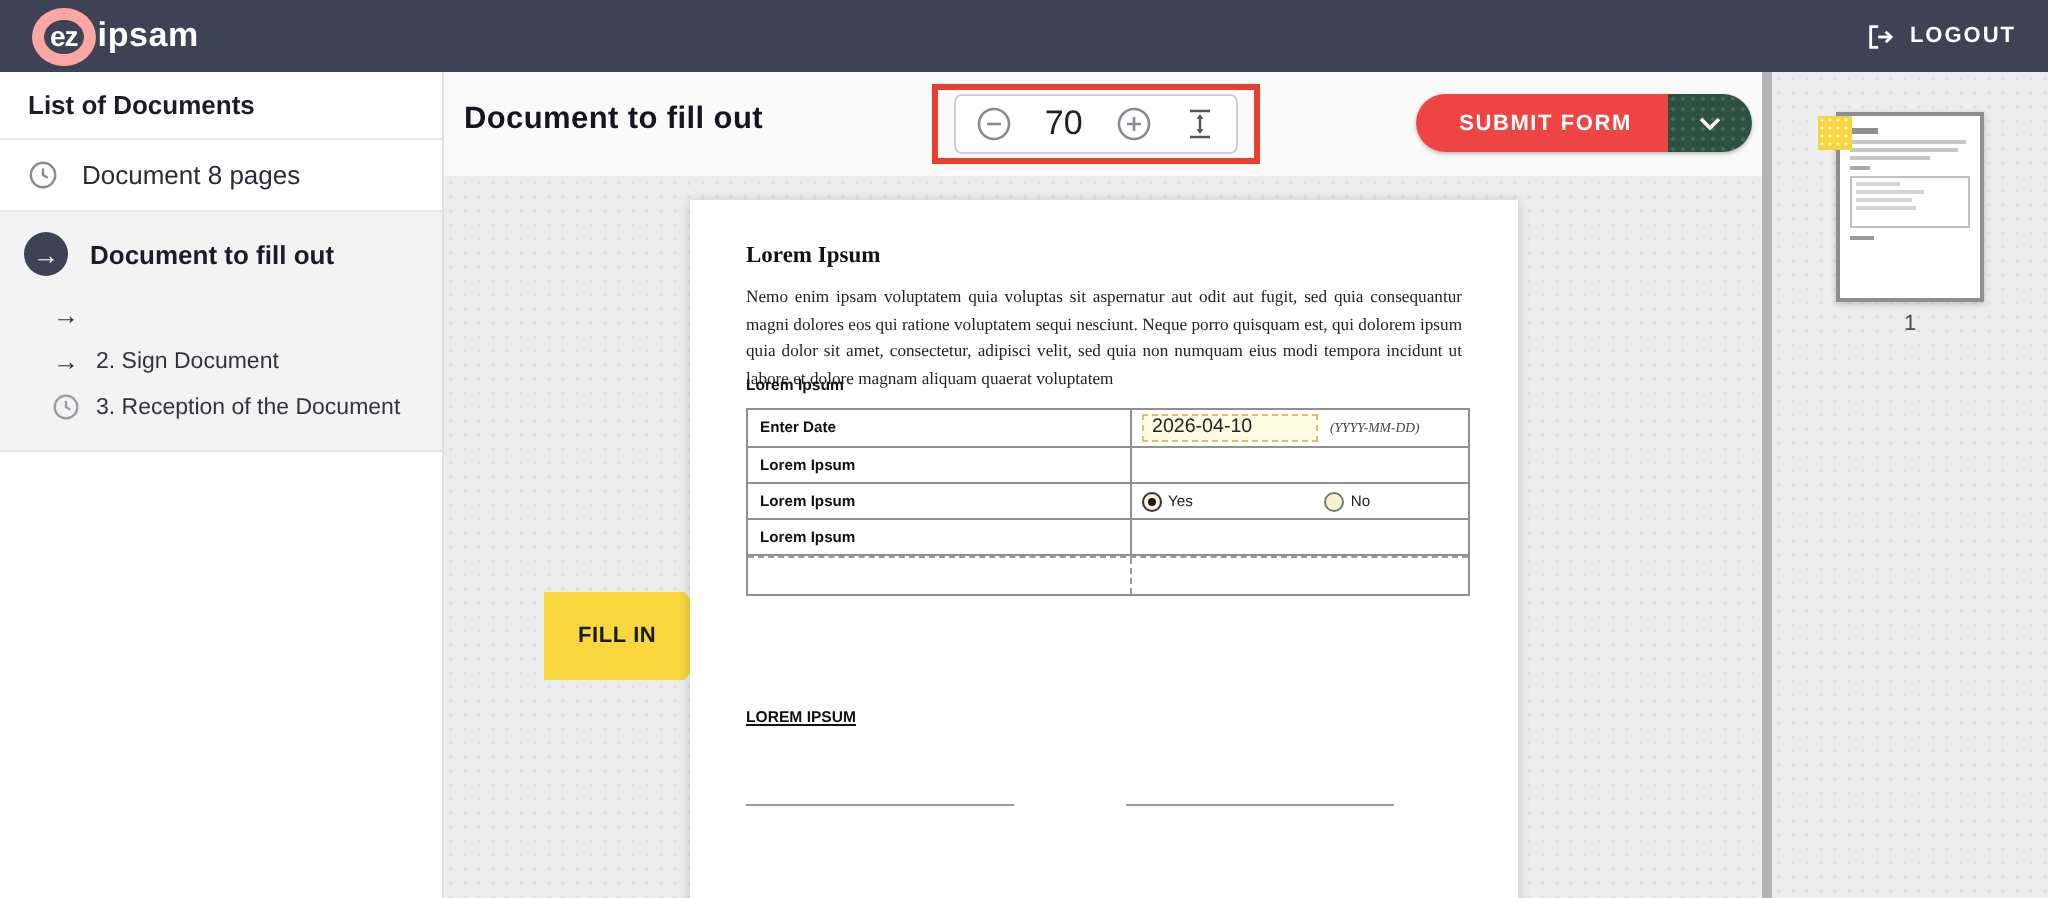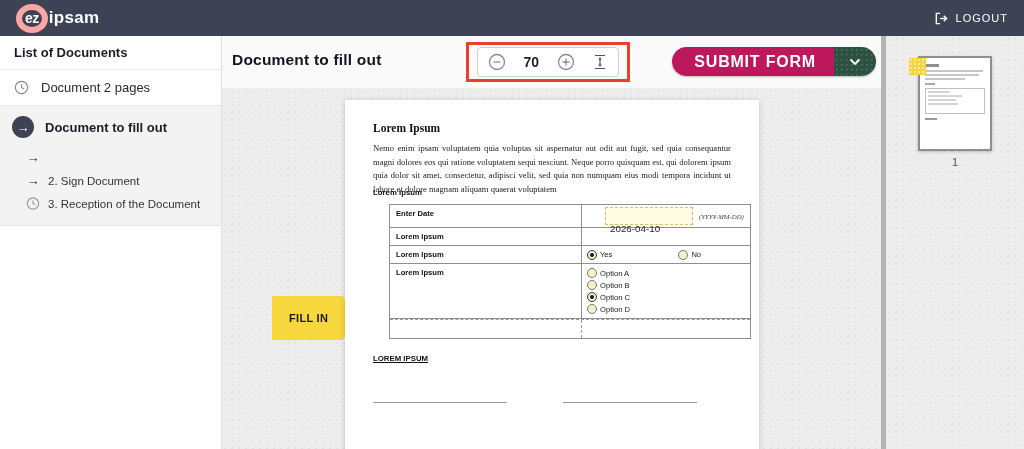--- a/index.html
+++ b/index.html
@@ -7,21 +7,21 @@
   body { font-family:"Liberation Sans", sans-serif; background:#ededee; }
 
   
   .navbar { height:36px; background:#3d4354; display:flex; align-items:center;
             justify-content:space-between; padding:0 16px; }
   .logo { display:flex; align-items:center; color:#fff; font-size:17px; font-weight:bold; }
   .logo-circle { border:6px solid #fca5a5; border-radius:50%; padding:0 3px 1px 3px;
                  font-size:14px; font-weight:bold; letter-spacing:-0.5px; margin-right:1px; }
   .logo-sign { font-weight:600; letter-spacing:0.3px; }
   .logout { display:flex; align-items:center; gap:7px; color:#fff; font-size:11px;
-            font-weight:normal; letter-spacing:1px; cursor:pointer; }
+            font-weight:bold; letter-spacing:1px; cursor:pointer; }
 
   
   .app-body { display:flex; height:413px; }
 
   
   .sidebar { width:222px; background:#fff; border-right:1px solid #e0e0e0; flex:none; }
   .sb-header { padding:9px 14px; font-size:13px; font-weight:600; color:#1c1c28;
                border-bottom:1px solid #e8e8e8; }
   .sb-item { display:flex; align-items:center; gap:12px; padding:10px 14px;
              font-size:13px; color:#2a2a35; border-bottom:1px solid #e8e8e8; cursor:pointer; }
@@ -41,27 +41,27 @@
   .main { flex:1; position:relative; background:#fafafa; overflow:hidden; }
   .toolbar { position:relative; height:52px; background:#fafafa; }
   .main-title { position:absolute; left:10px; top:15px; font-size:15.5px; font-weight:bold;
                 color:#15151f; letter-spacing:0.2px; }
   .zoom-annotation { position:absolute; left:244px; top:6px; width:164px; height:40px;
                      border:3px solid #e8402c; display:flex; align-items:center; justify-content:center; }
   .zoom-box { background:#fff; border:1px solid #cfcfcf; border-radius:4px; height:30px;
               width:142px; display:flex; align-items:center; justify-content:space-between;
               padding:0 10px; }
   .zoom-btn { width:18px; height:18px; cursor:pointer; display:flex; }
-  .zoom-value { font-size:14px; color:#222; font-weight:700;text-align:right; }
+  .zoom-value { font-size:17px; color:#222; font-weight:400;text-align:right; }
   .fit-btn { width:16px; height:16px; cursor:pointer; display:flex; }
   .refresh-btn { position:absolute; left:489px; top:15px; width:22px; height:22px; cursor:pointer; }
   .submit-split { position:absolute; right:5px; top:11px; height:29px; display:flex;
                   border-radius:15px; overflow:hidden; cursor:pointer;
                   box-shadow:0 1px 2px rgba(0,0,0,0.25); }
-  .submit-main { background:#be185d; color:#fff; font-size:16px; font-weight:bold;
+  .submit-main { background:#ef4444; color:#fff; font-size:11px; font-weight:bold;
                  letter-spacing:0.8px; display:flex; align-items:center; padding:0 18px 0 22px; }
   .submit-caret { background:#2d5140; width:42px; display:flex; align-items:center;
                   justify-content:center; color:#fff;
                   background-image:radial-gradient(rgba(255,255,255,0.15) 1px, transparent 1px);
                   background-size:5px 5px; }
 
   
   .canvas { position:relative; height:361px; background:#ededee;
             background-image:radial-gradient(#e2e2e4 1px, transparent 1px);
             background-size:7px 7px; overflow:hidden; }
@@ -69,32 +69,32 @@
   
   .page { position:absolute; left:123px; top:12px; width:414px; height:560px; background:#fff;
           box-shadow:0 1px 6px rgba(0,0,0,0.18); }
   .doc-heading { position:absolute; left:28px; top:22px; font-family:"Liberation Serif", serif;
                  font-size:11.5px; font-weight:bold; color:#111; }
   .doc-para { position:absolute; left:28px; top:42px; width:358px;
               font-family:"Liberation Serif", serif; font-size:8.6px; line-height:13.5px;
               color:#222; text-align:justify; }
   .doc-subheading { position:absolute; left:28px; top:88px; font-size:7.8px; font-weight:bold; color:#111; }
 
-  .form-table { position:absolute; left:44px; top:104px; width:362px;
+  .form-table { position:absolute; left:28px; top:104px; width:362px;
                 border:1px solid #8f8f8f; }
   .form-row { display:flex; border-bottom:1px solid #8f8f8f; min-height:18px; }
   .form-row:last-child { border-bottom:none; }
   .cell-left { width:192px; border-right:1px solid #8f8f8f; padding:4px 6px 2px 6px;
                font-size:7.6px; font-weight:bold; color:#111; flex:none; }
   .cell-right { flex:1; padding:2px 5px; display:flex; align-items:center; }
   .form-row.blank { min-height:19px; border-top:1px dashed #9a9a9a; }
   .form-row.blank .cell-left { border-right:1px dashed #9a9a9a; }
   .cell-right.stack { flex-direction:column; align-items:flex-start; justify-content:center; gap:2px; padding:4px 5px; }
   .date-input { background:#fffbe3; border:1px dashed #d8c066; font-size:9.8px; color:#222;
-                padding:15px 6px 1px 4px; width:88px; height:14px; line-height:12px; cursor:text;margin-left:18px; }
+                padding:0 6px 1px 4px; width:88px; height:14px; line-height:12px; cursor:text; }
   .date-hint { font-family:"Liberation Serif", serif; font-style:italic; font-size:6.8px;
                color:#444; margin-left:6px; }
   .radio-opt { display:flex; align-items:center; gap:3px; cursor:pointer; }
   .radio-circle { width:10px; height:10px; border-radius:50%; border:1px solid #777;
                   background:#f8f1cd; flex:none; position:relative; }
   .radio-circle.checked { border-color:#333; }
   .radio-circle.checked::after { content:""; position:absolute; left:2px; top:2px;
                                  width:4px; height:4px; border-radius:50%; background:#1a1a1a; }
   .radio-label { font-size:7.6px; color:#222; }
   .radio-no { margin-left:66px; }
@@ -155,21 +155,21 @@
 <div class="app-body">
   <aside class="sidebar">
     <div class="sb-header">List of Documents</div>
     <div class="sb-item">
       <span>
         <svg class="clock-svg" viewBox="0 0 16 16" fill="none" stroke="#8a8a92" stroke-width="1.3">
           <circle cx="8" cy="8" r="6.5"></circle>
             <path d="M8 4.5 V8 L10.5 9.5"></path>
         </svg>
       </span>
-      <span>Document 2 pages</span>
+      <span>Document 8 pages</span>
     </div>
     <div class="sb-group">
       <div class="sb-group-title">
         <span class="circle-arrow">→</span>
         <span>Document to fill out</span>
       </div>
       <div>
           <div class="sb-step bold">
             <span class="step-icon">→</span>
           </div>
@@ -267,38 +267,20 @@
                   <span class="radio-label">Yes</span>
                 </span>
                 <span class="radio-opt radio-no">
                   <span class="radio-circle"></span>
                   <span class="radio-label">No</span>
                 </span>
               </div>
             </div>
             <div class="form-row">
               <div class="cell-left">Lorem Ipsum</div>
-              <div class="cell-right stack">
-                <span class="radio-opt">
-                  <span class="radio-circle"></span>
-                  <span class="radio-label">Option A</span>
-                </span>
-                <span class="radio-opt">
-                  <span class="radio-circle"></span>
-                  <span class="radio-label">Option B</span>
-                </span>
-                <span class="radio-opt">
-                  <span class="radio-circle checked"></span>
-                  <span class="radio-label">Option C</span>
-                </span>
-                <span class="radio-opt">
-                  <span class="radio-circle"></span>
-                  <span class="radio-label">Option D</span>
-                </span>
-              </div>
             </div>
             <div class="form-row blank">
               <div class="cell-left"></div>
               <div class="cell-right"></div>
             </div>
           </div>
         <div class="doc-footer-heading">LOREM IPSUM</div>
         <div class="sig-line left"></div>
         <div class="sig-line right"></div>
       </div>

